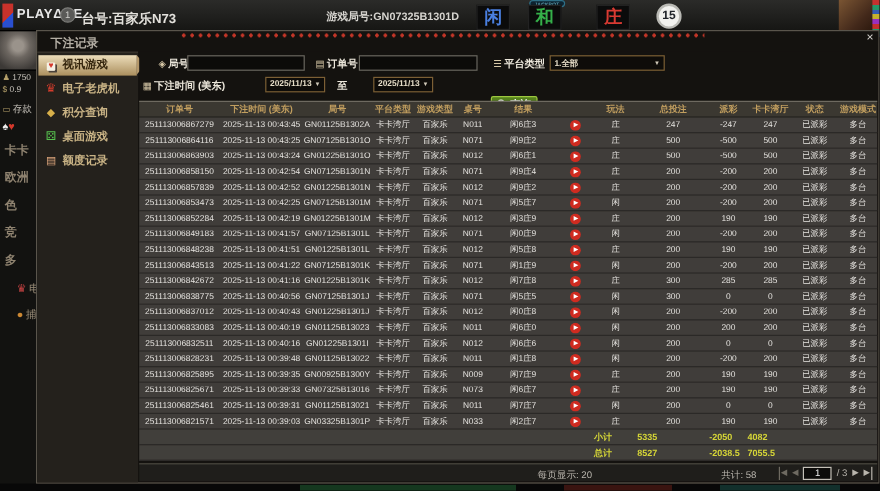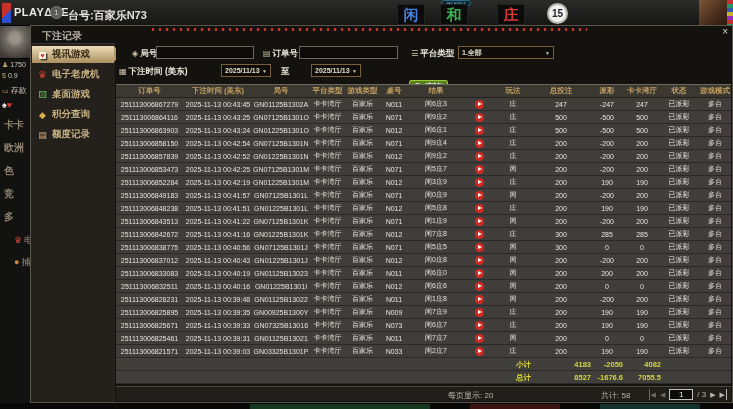--- a/index.html
+++ b/index.html
@@ -74,21 +74,21 @@
   .trow .cell{color:#e6e4e0;font-size:7px}
   .cell{flex:none;text-align:center;white-space:nowrap;overflow:hidden}
   .c-order{width:67px}.c-time{width:70px}.c-round{width:56px}.c-platform{width:37px}.c-game{width:33px}
   .c-table{width:30px}.c-result{width:54px}.c-play{width:32px}.c-method{width:36px}.c-total{width:60px}
   .c-payout{width:32px}.c-valid{width:38px}.c-status{width:36px}.c-mode{width:36px}
   .neg{color:#45c43d}.pos{color:#c04038}.zero{color:#e6e4e0}
   .status-paid{color:#45c43d}
   .play-icon{width:9px;height:9px;border-radius:50%;background:#cf2b20;display:inline-block;position:relative;vertical-align:middle}
   .play-icon::before{content:"";position:absolute;left:3.4px;top:2.4px;border-left:4px solid #fff;border-top:2.2px solid transparent;border-bottom:2.2px solid transparent}
   .sumrow{position:relative;height:13px;background:#413f3b;border-bottom:1px solid #2b2927}
-  .sumrow span{position:absolute;top:0;height:13px;line-height:13px;text-align:right;color:#d6d637;font-size:7.5px;font-weight:bold}
+  .sumrow span{position:absolute;top:0;height:13px;line-height:13px;text-align:left;color:#d6d637;font-size:7.5px;font-weight:bold}
   .s-lbl{left:379px;width:36px}.s-total{left:415px;width:60px}.s-payout{left:475px;width:32px}.s-valid{left:507px;width:38px}
 
   
   .tfoot{position:absolute;left:0;right:0;bottom:0;height:15px;background:#1f1e1b;border-top:1px solid #4a473f;color:#b9b5ad;font-size:8px}
   .fp-per{position:absolute;left:332px;top:3px}
   .fp-count{position:absolute;left:485px;top:3px}
   .pager{position:absolute;right:4px;top:2px;display:flex;align-items:center;gap:4px}
   .pg{font-size:7px;color:#6e6a61;line-height:11px}
   .pg.lt{color:#b9b5ad}
   .pg-first{border-left:1px solid #6e6a61;padding-left:1px}
@@ -97,20 +97,21 @@
   .pageof{color:#b9b5ad;font-size:8px}
 </style>
 </head>
 <body>
 
 <div class="topbar">
   <div class="logo-ic"></div>
   <div class="brand">PLAYΔCE</div>
   <div class="badge1">1</div>
   <div class="tbl-label">台号:百家乐N73</div>
+  <div class="round-label">游戏局号:GN07325B1301D</div>
   <div class="jackpot">JACKPOT</div>
   <div class="spot spot-player">闲</div>
   <div class="spot spot-tie">和</div>
   <div class="spot spot-banker">庄</div>
   <div class="timer">15</div>
   <div class="video-thumb"></div>
   <div class="rainbow"></div>
 </div>
 <div class="chip-dots"></div>
 
@@ -146,26 +147,26 @@
   <div class="menu">
     <div class="menu-item active">
       <span class="mi ic-cards"></span>
       <span>视讯游戏</span>
     </div>
     <div class="menu-item">
       <span class="mi ic-crown"></span>
       <span>电子老虎机</span>
     </div>
     <div class="menu-item">
+      <span class="mi ic-gem"></span>
+      <span>积分查询</span>
+    </div>
+    <div class="menu-item">
       <span class="mi ic-dice"></span>
       <span>桌面游戏</span>
-    </div>
-    <div class="menu-item">
-      <span class="mi ic-gem"></span>
-      <span>积分查询</span>
     </div>
     <div class="menu-item">
       <span class="mi ic-doc"></span>
       <span>额度记录</span>
     </div>
   </div>
 
   <div class="content">
 
     <div class="flabel" style="left:16px;top:5px"><span class="fic ic-tag"></span><span>局号</span></div>
@@ -524,28 +525,28 @@
             <div class="cell c-method">庄</div>
             <div class="cell c-total">200</div>
             <div class="cell c-payout pos">190</div>
             <div class="cell c-valid">190</div>
             <div class="cell c-status status-paid">已派彩</div>
             <div class="cell c-mode">多台</div>
           </div>
         </div>
       <div class="sumrow">
         <span class="s-lbl">小计</span>
-        <span class="s-total">4183</span>
+        <span class="s-total">5335</span>
         <span class="s-payout">-2050</span>
         <span class="s-valid">4082</span>
       </div>
       <div class="sumrow">
         <span class="s-lbl">总计</span>
         <span class="s-total">8527</span>
-        <span class="s-payout">-1676.6</span>
+        <span class="s-payout">-2038.5</span>
         <span class="s-valid">7055.5</span>
       </div>
     </div>
 
     <div class="tfoot">
       <span class="fp-per">每页显示: 20</span>
       <span class="fp-count">共计: 58</span>
       <div class="pager">
         <span class="pg pg-first">◀</span>
         <span class="pg">◀</span>

